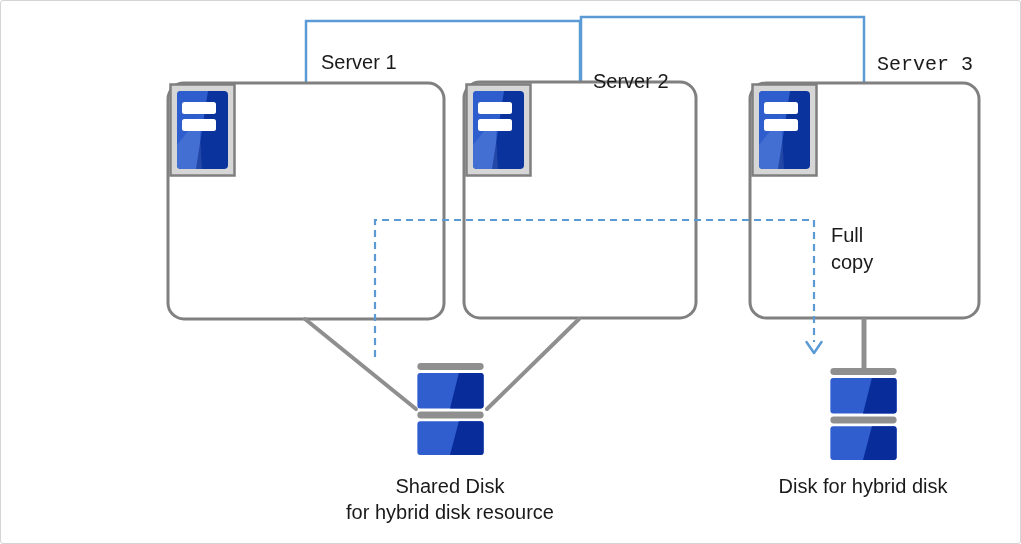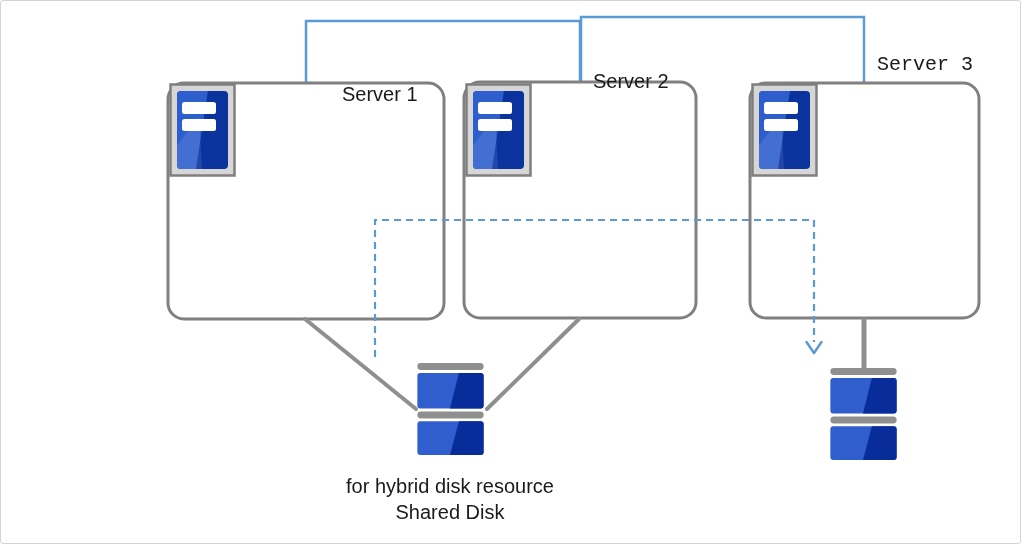--- a/index.html
+++ b/index.html
@@ -95,26 +95,28 @@
     <svg width="67" height="92" viewBox="0 0 67 93">
       <rect x="0" y="0" width="67" height="7" rx="3.5" fill="#8f8f8f"></rect>
       <rect x="0" y="10" width="67" height="36" rx="3" fill="#305ece"></rect>
       <path d="M42,10 L64,10 Q67,10 67,13 L67,43 Q67,46 64,46 L33,46 Z" fill="#082c99"></path>
       <rect x="0" y="49" width="67" height="7" rx="3.5" fill="#8f8f8f"></rect>
       <rect x="0" y="59" width="67" height="34" rx="3" fill="#305ece"></rect>
       <path d="M42,59 L64,59 Q67,59 67,62 L67,90 Q67,93 64,93 L33,93 Z" fill="#082c99"></path>
     </svg>
   </div>
 
-  <div class="lbl" style="left:341px; top:50px;margin-top:32px;">Server 1</div>
+  <div class="lbl" style="left:320px; top:50px;">Server 1</div>
   <div class="lbl" style="left:592px; top:69px;">Server 2</div>
   <div class="lbl" style="left:876px; top:52px;font-family:Liberation Mono, monospace;">Server 3</div>
 
+  <div class="lbl lbl-block" style="left:830px; top:221px; width:64px; line-height:27px;">Full copy</div>
 
   <div class="lbl lbl-block lbl-center" style="left:304px; top:472px; width:290px; line-height:26px;">
+    <span class="lbl-line">Shared Disk</span>
     <span class="lbl-line">for hybrid disk resource</span>
-    <span class="lbl-line">Shared Disk</span>
   </div>
 
   <div class="lbl lbl-block lbl-center" style="left:737px; top:472px; width:250px; line-height:26px;">
+    <span class="lbl-line">Disk for hybrid disk</span>
   </div>
 
 </div>
 
 </body></html>

